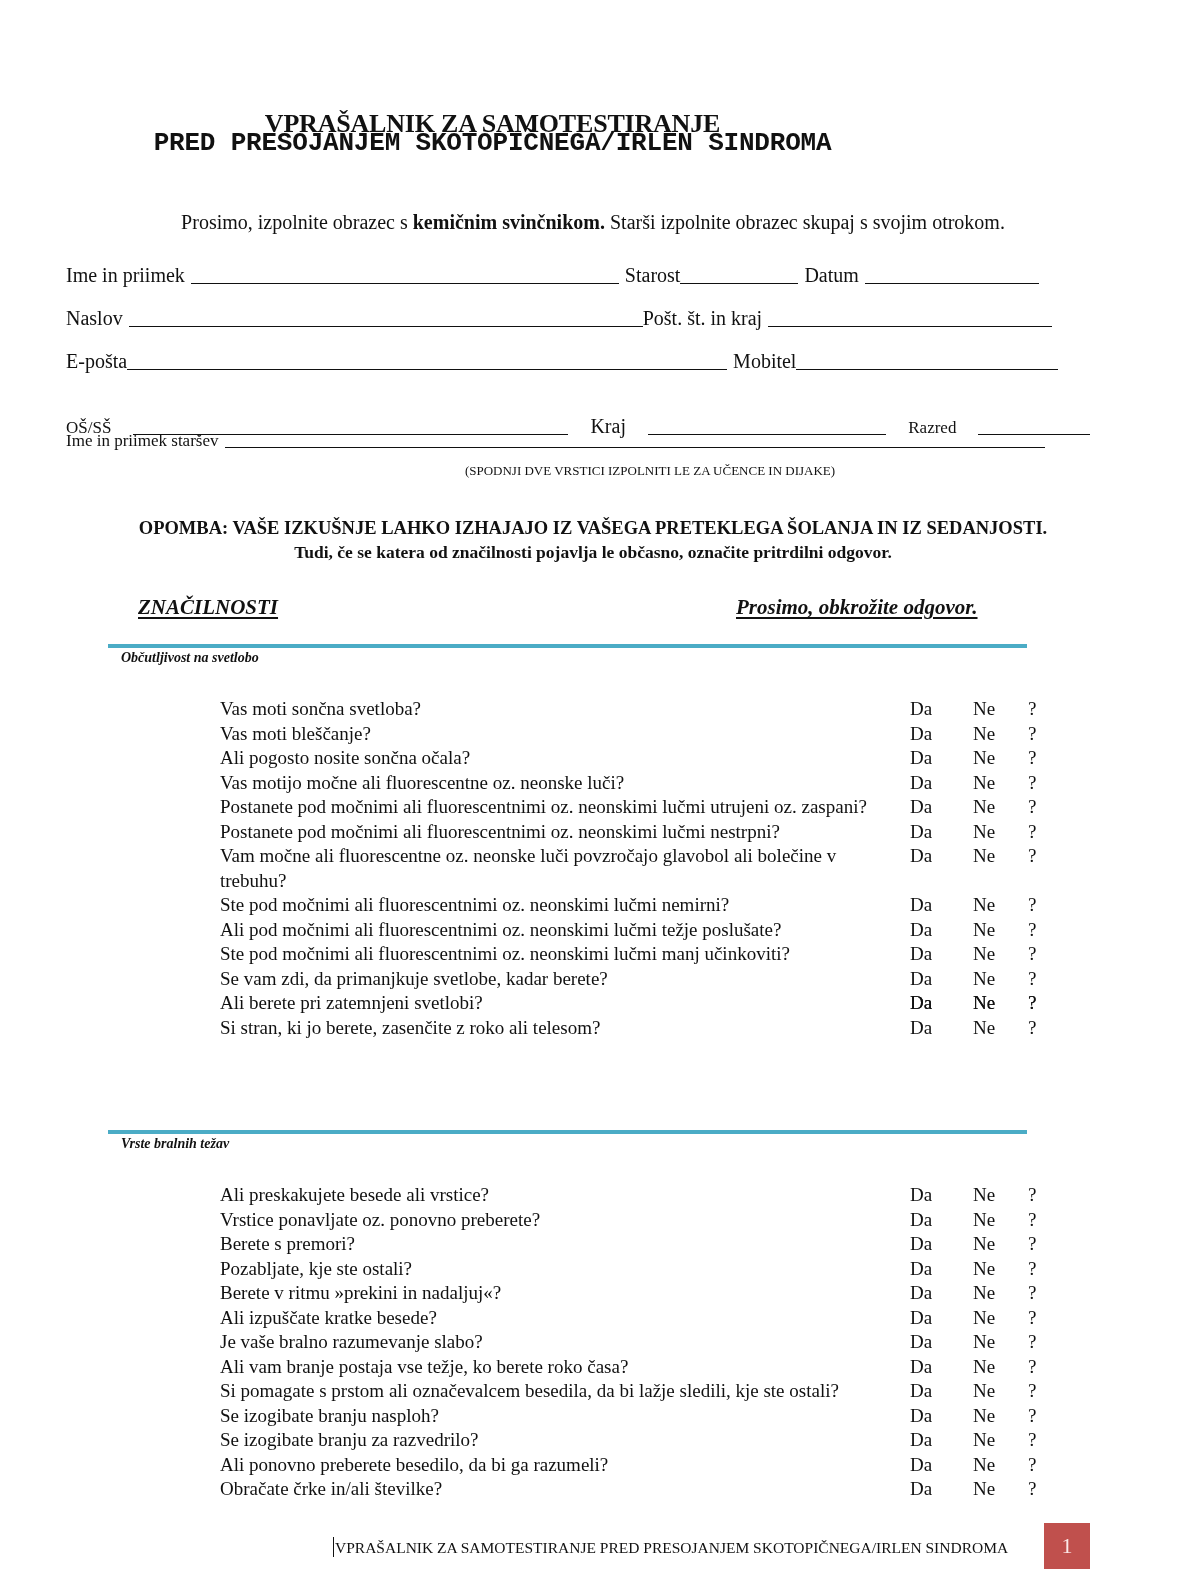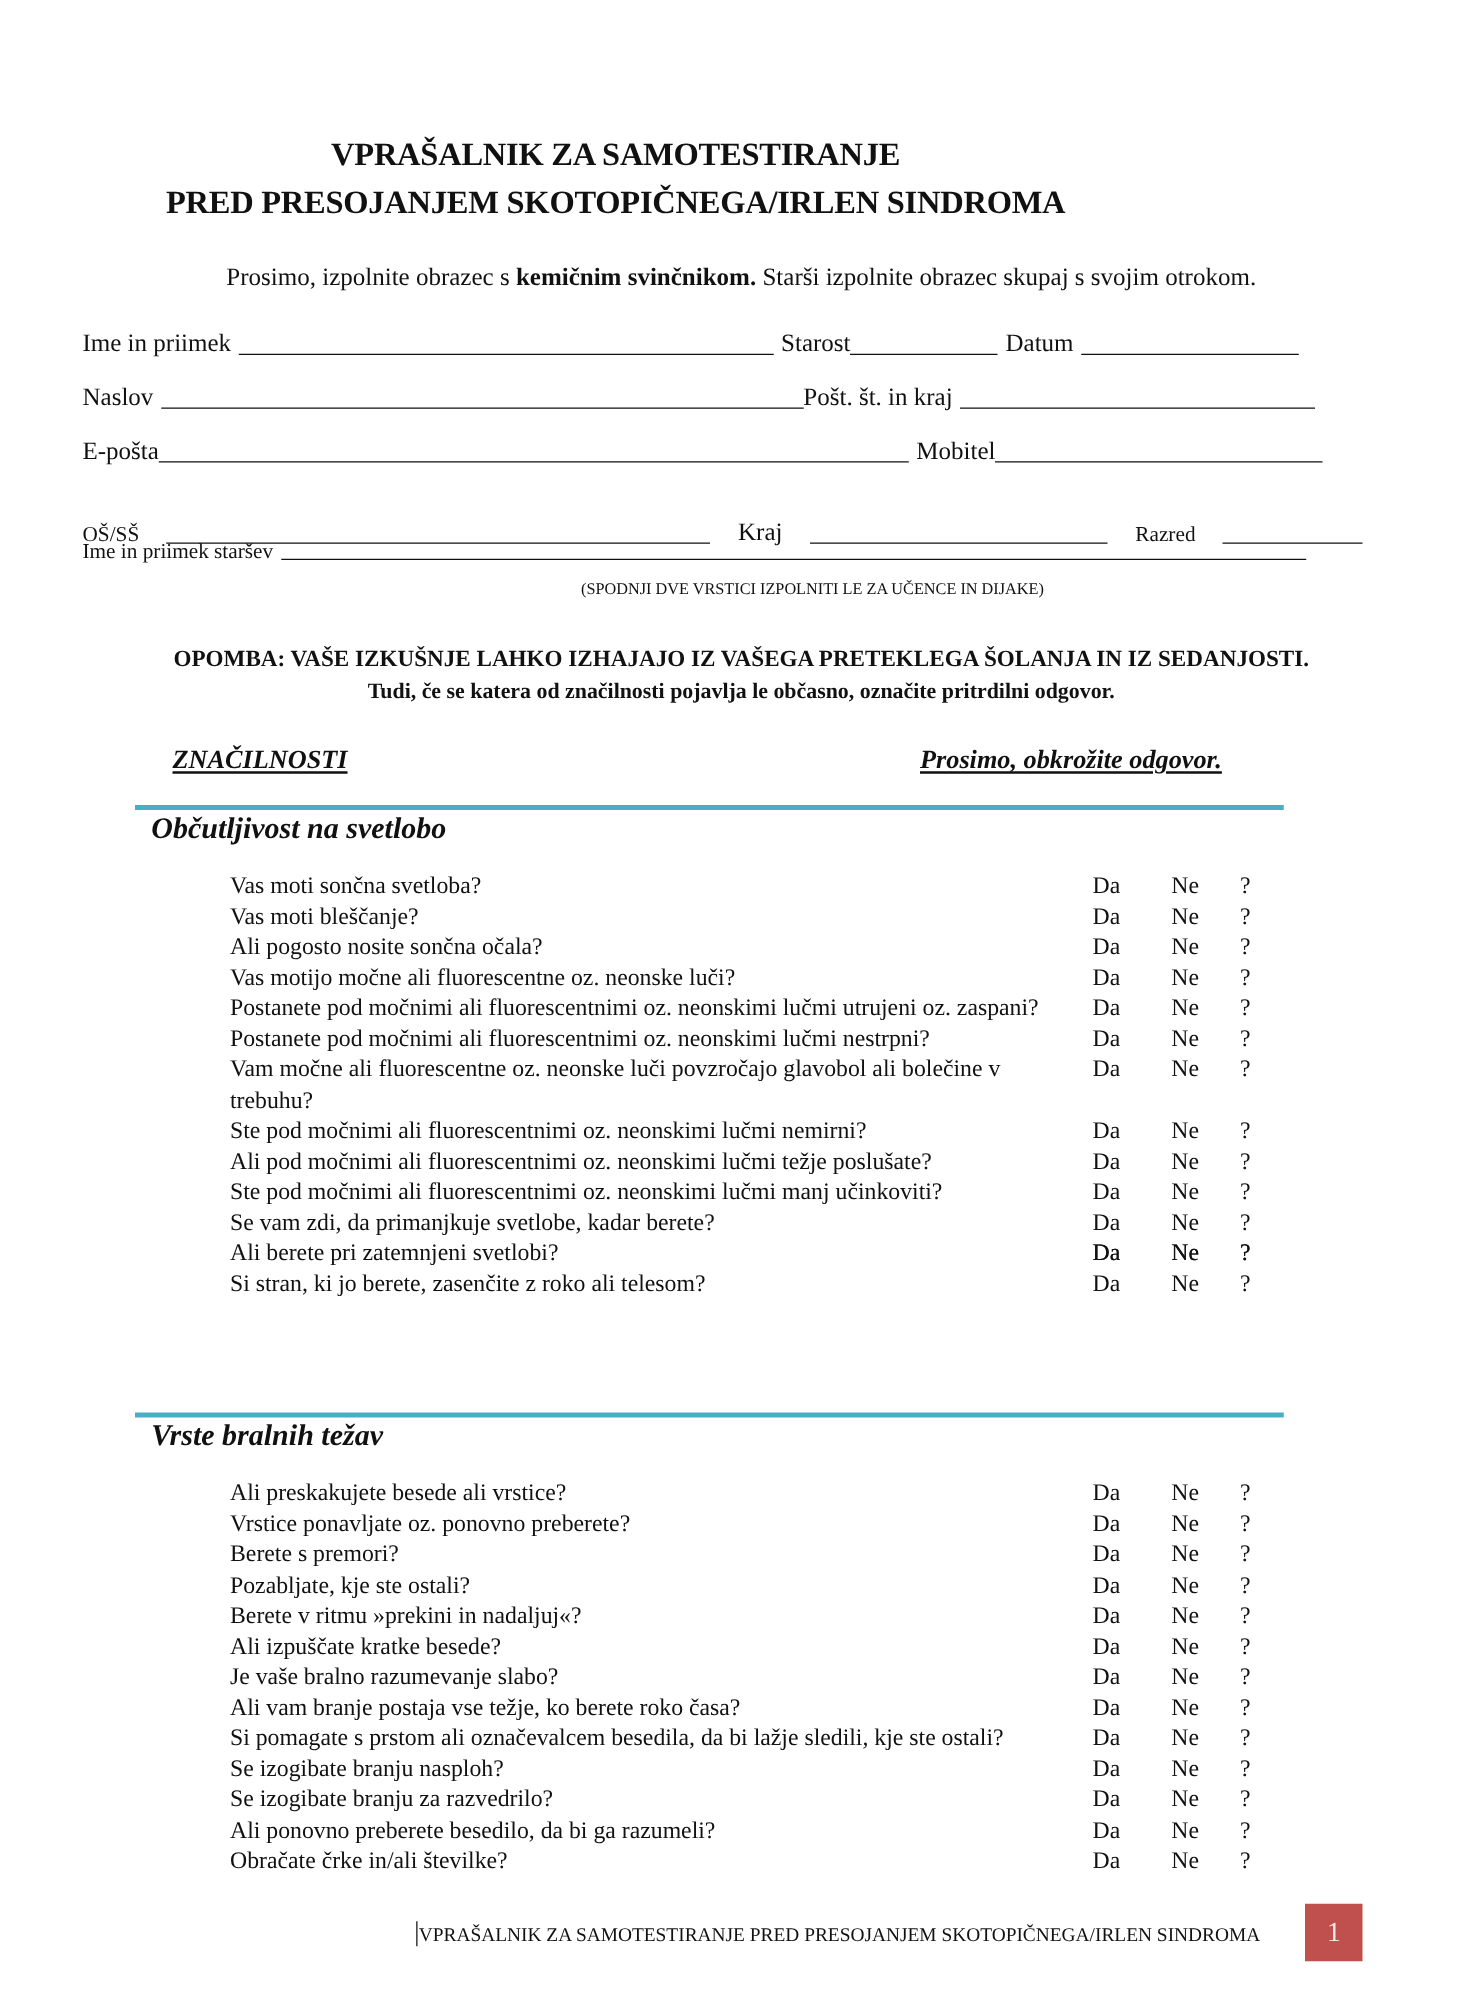--- a/index.html
+++ b/index.html
@@ -9,37 +9,37 @@
   .title { left: 0; width: 985px; text-align: center; font-weight: bold; font-size: 26px; line-height: 34px; letter-spacing: -0.2px; }
   .intro { left: 0; width: 1186px; text-align: center; font-size: 20px; }
   .form-row { left: 66px; width: 1030px; font-size: 20px; display: flex; align-items: flex-end; white-space: nowrap; }
   .form-row .lbl { flex: 0 0 auto; }
   .form-row .lbl.small { font-size: 17px; }
   .form-row .line { border-bottom: 1px solid #111; height: 18px; margin: 0 6px 3px 6px; }
   .note-small { left: 0; width: 1300px; text-align: center; font-size: 13px; }
   .opomba { left: 0; width: 1186px; text-align: center; font-weight: bold; font-size: 18.5px; line-height: 25px; }
   .col-head { font-weight: bold; font-style: italic; font-size: 21px; text-decoration: underline; text-decoration-thickness: 2px; text-underline-offset: 3px; }
   .rule { left: 108px; width: 919px; height: 4px; background: #4bacc6; }
-  .section-title { left: 121px; font-weight: bold; font-style: italic; font-size: 24px; }
+  .section-title { left: 121px; font-weight: bold; font-style: italic; font-size: 14px; }
   .qlist { left: 184px; width: 860px; font-size: 19px; }
   .q { display: flex; line-height: 24.5px; }
   .q .text { width: 660px; }
   .q .a-da { position: absolute; left: 690px; }
   .q .a-ne { position: absolute; left: 753px; }
   .q .a-q { position: absolute; left: 808px; }
-  .q { position: relative; }
+  .q { position: relative; margin-left: 36px; }
   .footer { left: 333px; top: 1537px; font-size: 15.5px; }
   .footer .cursor { display: inline-block; width: 1px; height: 20px; background: #111; vertical-align: -4px; margin-right: 1px; }
   .pagebox { left: 1044px; top: 1523px; width: 46px; height: 46px; background: #c0504d; color: #fbe9e8; font-size: 22px; text-align: center; line-height: 46px; }
 </style>
 </head>
 <body>
 
 <div class="abs title" style="top:107px;">VPRAŠALNIK ZA SAMOTESTIRANJE</div>
-<div class="abs title" style="top:145px;">PRED PRESOJANJEM SKOTOPIČNEGA/IRLEN SINDROMA</div>
+<div class="abs title" style="top:126px;font-family:Liberation Mono, monospace;">PRED PRESOJANJEM SKOTOPIČNEGA/IRLEN SINDROMA</div>
 
 <div class="abs intro" style="top:211px;">
   <span>Prosimo, izpolnite obrazec s </span><b>kemičnim svinčnikom.</b><span> Starši izpolnite obrazec skupaj s svojim otrokom.</span>
 </div>
 
 <div class="abs form-row" style="top:264px;">
   <span class="lbl">Ime in priimek</span>
   <span class="line" style="width:428px;"></span>
   <span class="lbl">Starost</span>
   <span class="line" style="width:118px; margin-left:0;"></span>

